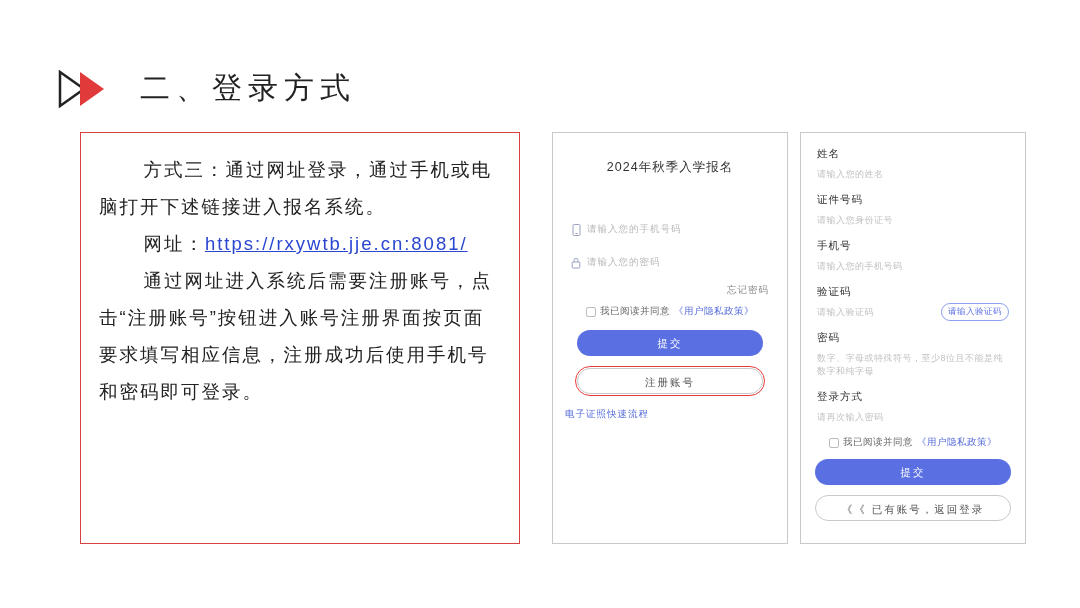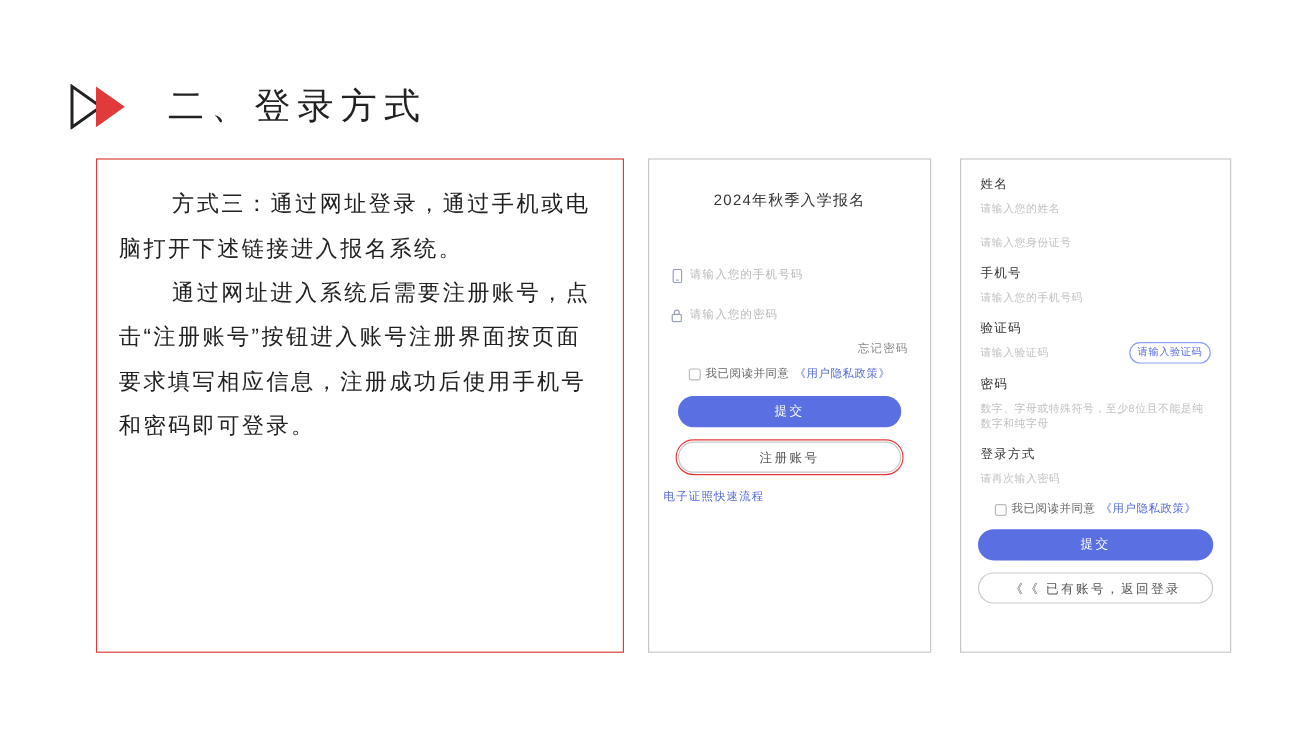--- a/index.html
+++ b/index.html
@@ -29,21 +29,21 @@
     
     .panel {
       position: absolute;
       top: 132px;
       height: 412px;
       border: 1px solid #c8c8c8;
       background: #fff;
       font-size: 10px;
       color: #333;
     }
-    .panel.login { left: 540px; width: 236px; padding: 18px 12px 10px; }
+    .panel.login { left: 552px; width: 236px; padding: 18px 12px 10px; }
     .panel.signup { left: 800px; width: 226px; padding: 10px 12px 10px; overflow: hidden; }
 
     .login-title { text-align: center; font-size: 12.5px; color: #333; margin-top: 8px; margin-bottom: 42px; letter-spacing: 1px; }
     .login-field { display: flex; align-items: center; gap: 6px; color: #b9b9b9; font-size: 9.5px; padding: 5px 0; border-bottom: 0; margin: 4px 6px 10px; letter-spacing: 1px; }
     .login-icon { width: 10px; display: inline-flex; justify-content: center; color: #9aa0bf; }
     .forgot { text-align: right; font-size: 9.5px; color: #8a8a8a; padding: 0 6px; margin-top: 4px; margin-bottom: 8px; letter-spacing: 1px; }
     .agree-row { display:flex; align-items:center; justify-content:center; gap:4px; font-size: 9.5px; margin: 6px 0 12px; letter-spacing: .5px; }
     .agree-box { width:10px; height:10px; border:1px solid #bbb; border-radius:2px; display:inline-block; }
     .agree-text { color:#666; }
     .agree-link { color:#5268d8; }
@@ -74,20 +74,23 @@
       <svg width="62" height="38" viewBox="0 0 62 38">
         <polygon points="2,2 26,19 2,36" fill="none" stroke="#222" stroke-width="2.5"></polygon>
         <polygon points="22,2 46,19 22,36" fill="#e13a3a"></polygon>
       </svg>
     </span>
     <span class="head-title">二、登录方式</span>
   </div>
 
   <div class="textbox">
     <p>方式三：通过网址登录，通过手机或电脑打开下述链接进入报名系统。</p>
+    <p>
+      <span>网址：</span><a class="url-link">https://rxywtb.jje.cn:8081/</a>
+    </p>
     <p style="text-indent:2.4em">通过网址进入系统后需要注册账号，点击“注册账号”按钮进入账号注册界面按页面要求填写相应信息，注册成功后使用手机号和密码即可登录。</p>
   </div>
 
   <div class="panel login">
     <div class="login-title">2024年秋季入学报名</div>
 
     <div class="login-field">
       <span class="login-icon">
         <svg width="9" height="12" viewBox="0 0 9 12">
             <rect x="1" y="0.5" width="7" height="11" rx="1.2" fill="none" stroke="#9aa0bf" stroke-width="1"></rect>
@@ -122,20 +125,21 @@
   </div>
 
   <div class="panel signup">
 
     <div class="field">
       <div class="field-label">姓名</div>
       <div class="field-input">请输入您的姓名</div>
     </div>
 
     <div class="field">
+      <div class="field-label">证件号码</div>
       <div class="field-input">请输入您身份证号</div>
     </div>
 
     <div class="field">
       <div class="field-label">手机号</div>
       <div class="field-input">请输入您的手机号码</div>
     </div>
 
     <div class="field">
       <div class="field-label">验证码</div>

